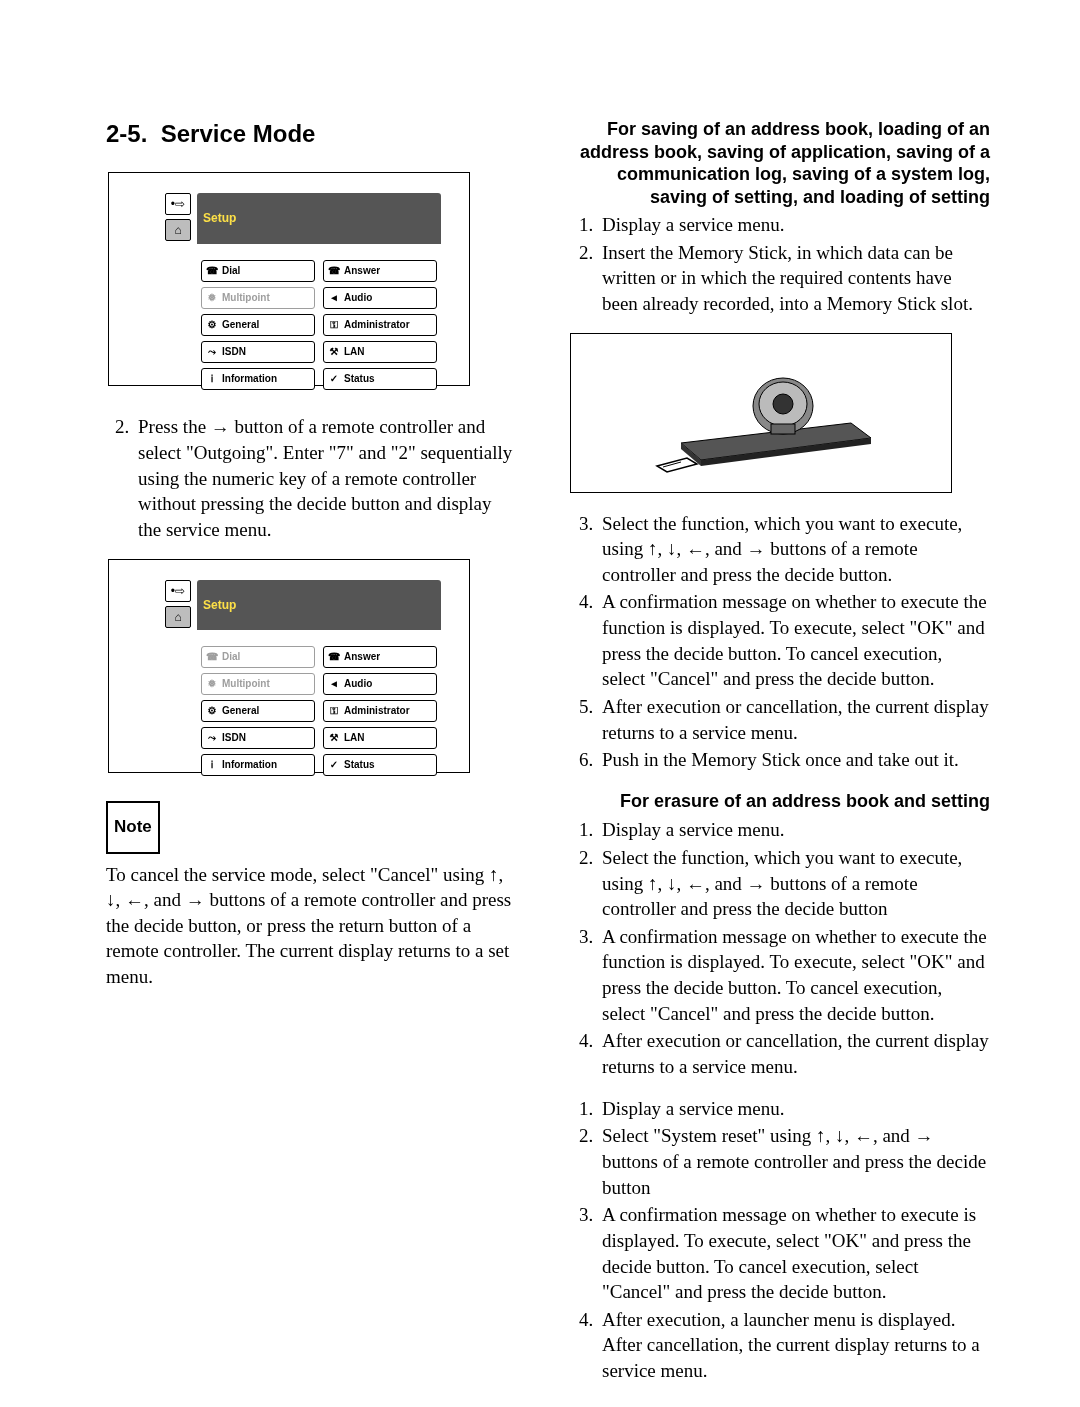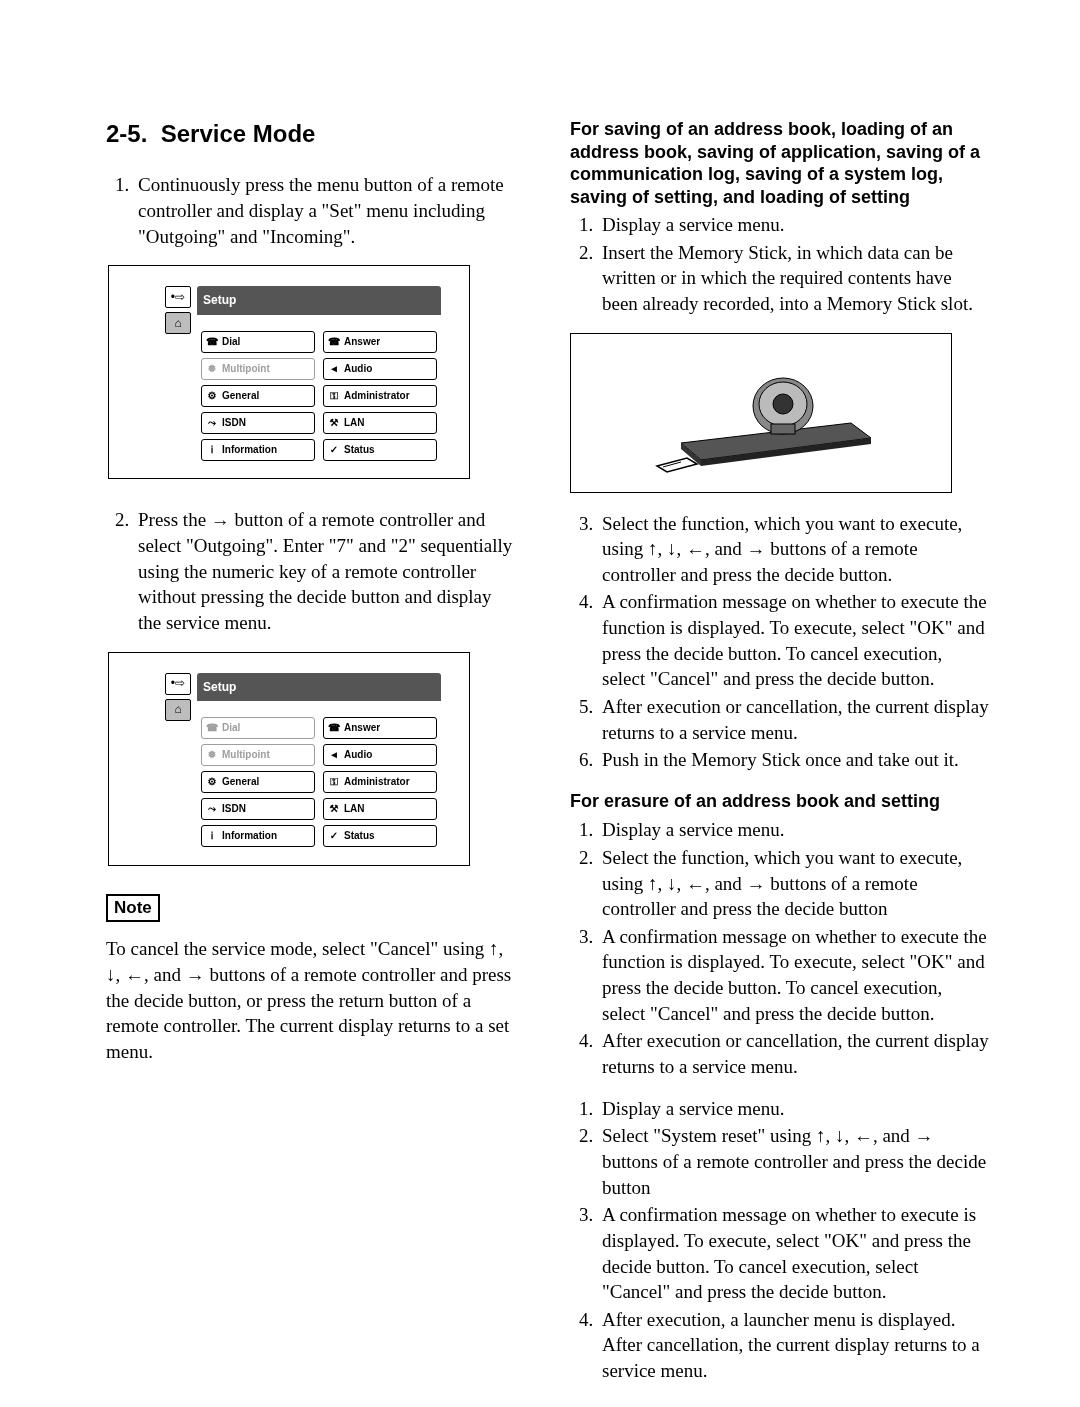--- a/index.html
+++ b/index.html
@@ -42,31 +42,32 @@
   ol.num {
     list-style: decimal;
     padding-left: 28px;
     margin: 3px 0 16px 0;
   }
   ol.num > li { padding-left: 4px; margin-bottom: 2px; }
   .tight li { margin-bottom: 0; }
   .note-box {
     display: inline-block;
     border: 2px solid #000;
-    padding: 1px 6px;
+    padding: 13px 6px;
     font-family: Arial, Helvetica, sans-serif;
     font-weight: bold;
     font-size: 17px;
-    margin-bottom: 12px;
+    margin-bottom: 6px;
   }
   .subhead {
     font-family: Arial, Helvetica, sans-serif;
     font-weight: bold;
     font-size: 18px;
     margin: 0 0 4px 0;
+    text-align: right;
   }
   .subhead-tight { margin-top: 14px; }
   
   .footer {
     position: absolute;
     left: 106px;
     right: 90px;
     bottom: 56px;
     display: flex;
     justify-content: space-between;
@@ -106,24 +107,24 @@
   }
   .side-box.grey { background: #bdbdbd; }
   .setup-panel {
     position: absolute;
     left: 88px;
     top: 20px;
     width: 244px;
   }
   .setup-title-bar {
     background: #555;
-    color: #ffffff;
+    color: #fde047;
     font-weight: bold;
     font-size: 12px;
-    padding: 6px 6px;
+    padding: 17px 6px;
     border-top-left-radius: 3px;
     border-top-right-radius: 3px;
   }
   .btn-grid {
     display: grid;
     grid-template-columns: 1fr 1fr;
     gap: 5px 8px;
     padding: 16px 4px 0 4px;
   }
   .menu-btn {
@@ -160,23 +161,20 @@
 <div class="page">
   <div class="columns">
 
     <div class="col">
       <h2 class="section-title">
         <span>2-5.</span>&nbsp;
         <span>Service Mode</span>
       </h2>
 
 
-      <ol class="num">
-        <li>Continuously press the menu button of a remote controller and display a "Set" menu including "Outgoing" and "Incoming".</li>
-      </ol>
 
       
       <div class="figure-frame">
         <div class="side-icons">
           <div class="side-box">•⇨</div>
           <div class="side-box grey">⌂</div>
         </div>
         <div class="setup-panel">
           <div class="setup-title-bar">Setup</div>
           <div class="btn-grid">

